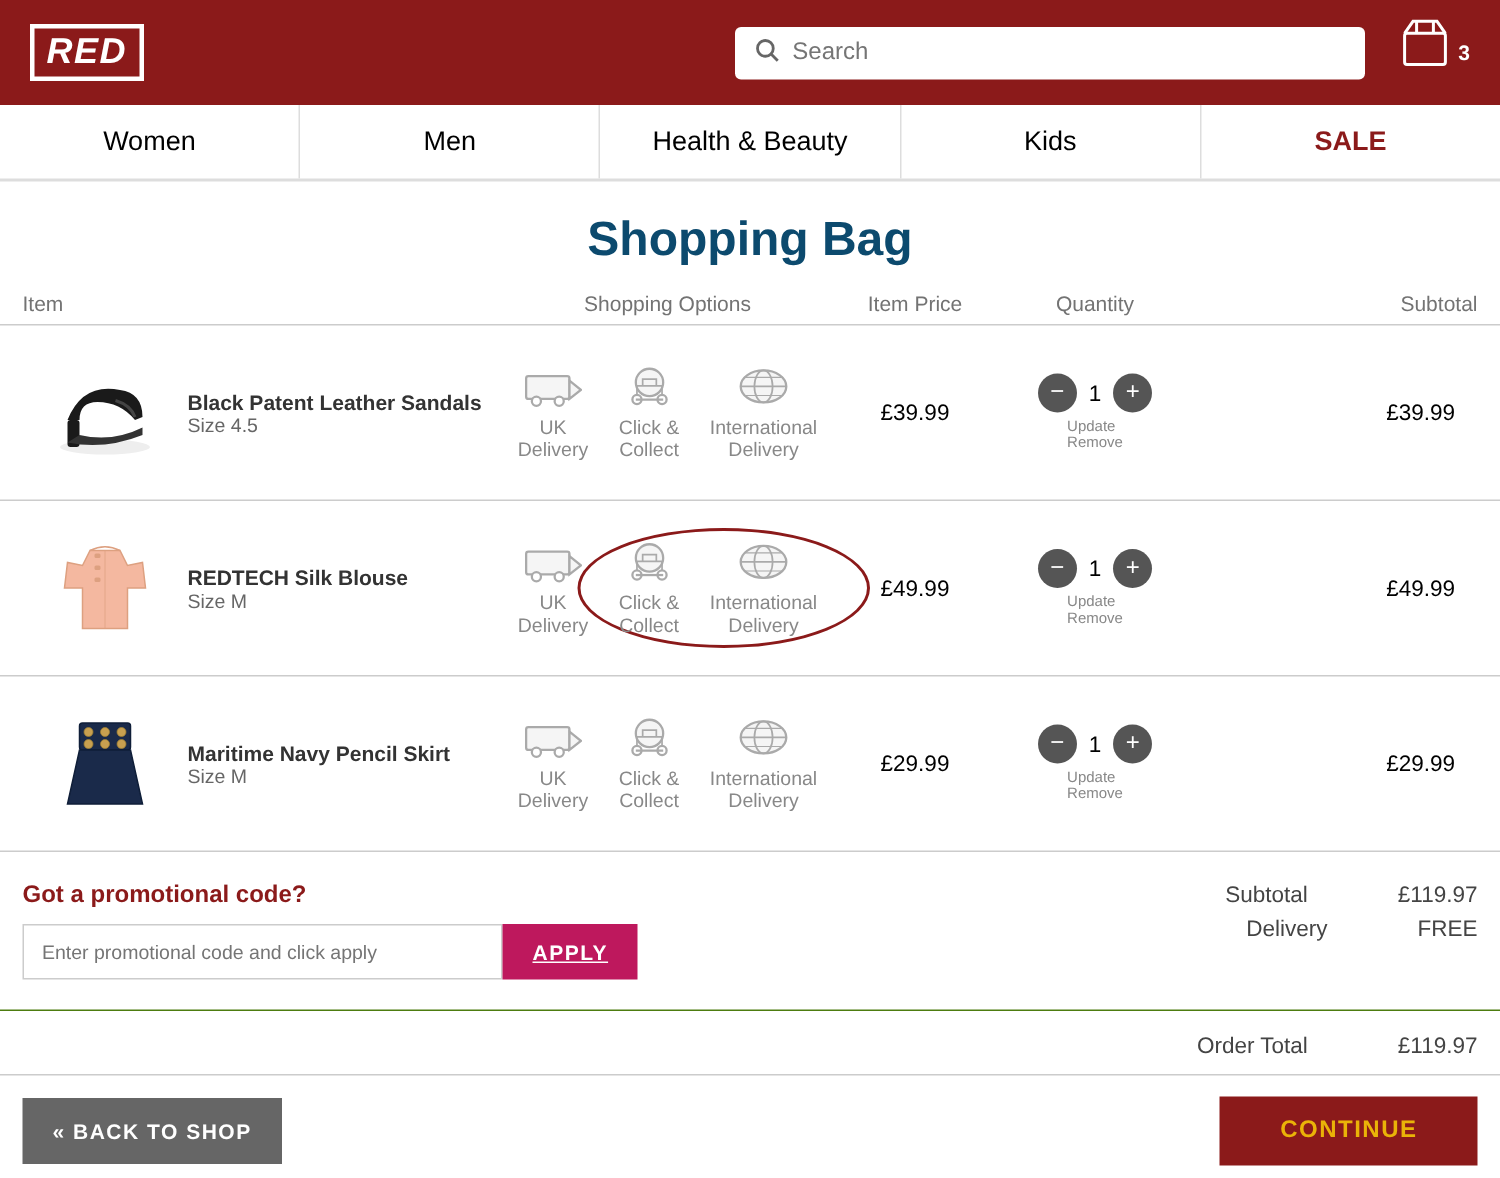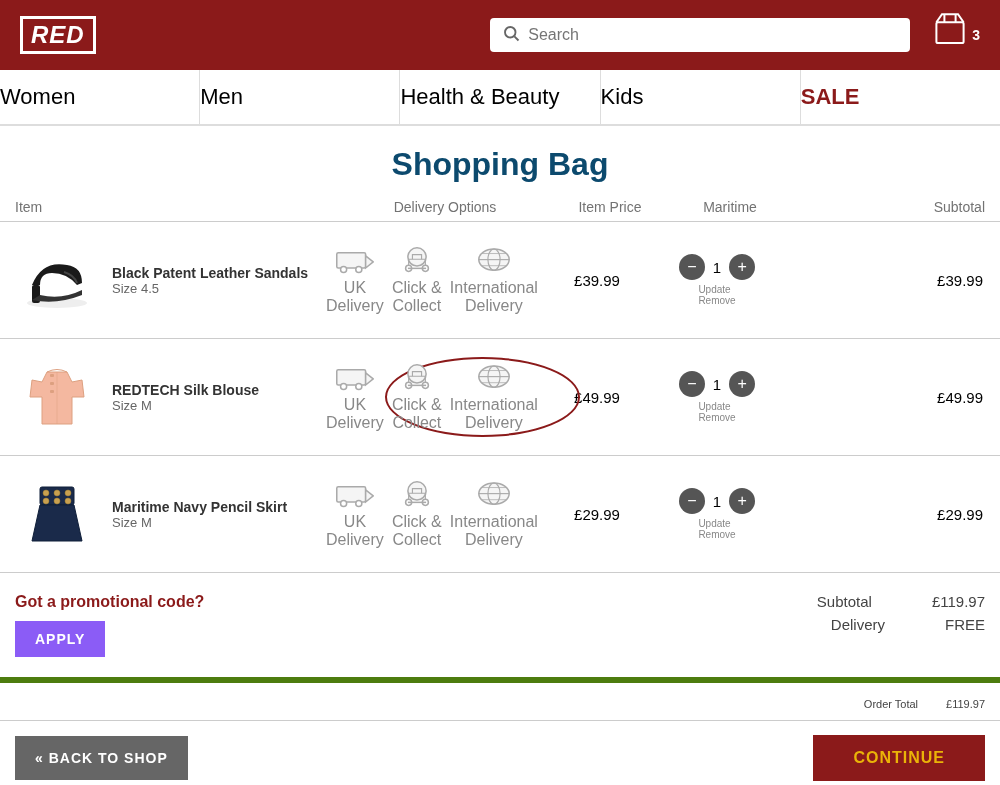--- a/index.html
+++ b/index.html
@@ -56,23 +56,23 @@
     }
 
     
     .nav {
       display: flex;
       border-bottom: 2px solid #ddd;
       background: white;
     }
     .nav-item {
       flex: 1;
-      text-align: left;
+      text-align: center;
       padding: 14px 0;
-      font-size: 22px;
+      font-size: 18px;
       font-weight: 500;
       cursor: pointer;
       border-right: 1px solid #ddd;
     }
     .nav-item:last-child { border-right: none; color: #8b1a1a; font-weight: 700; }
 
     
     .page-title {
       text-align: center;
       font-size: 32px;
@@ -89,21 +89,21 @@
     }
     .col-item { width: 320px; }
     .col-delivery { width: 220px; text-align: center; }
     .col-price { width: 110px; text-align: center; }
     .col-qty { width: 130px; text-align: center; }
     .col-subtotal { flex: 1; text-align: right; }
 
     .item-row {
       display: flex;
       align-items: center;
-      padding: 18px 17px;
+      padding: 18px 30px;
       border-bottom: 1px solid #ccc;
       position: relative;
     }
     .item-image {
       width: 80px;
       height: 80px;
       display: flex;
       align-items: center;
       justify-content: center;
       margin-right: 15px;
@@ -117,21 +117,21 @@
       width: 220px;
       display: flex;
       justify-content: space-around;
       align-items: flex-end;
       position: relative;
     }
     .delivery-option {
       display: flex;
       flex-direction: column;
       align-items: center;
-      font-size: 16px;
+      font-size: 13px;
       color: #888;
       text-align: center;
     }
     .delivery-option svg { margin-bottom: 4px; }
 
     .item-price { width: 110px; text-align: center; font-size: 15px; }
     .item-qty {
       width: 130px;
       display: flex;
       flex-direction: column;
@@ -167,21 +167,21 @@
       border: 2.5px solid #8b1a1a;
       border-radius: 50%;
       pointer-events: none;
     }
 
     
     .bottom-section {
       display: flex;
       padding: 20px 15px;
       gap: 20px;
-      border-bottom: 6px solid #4d7c0f;
+      border-bottom: 1px solid #4d7c0f;
     }
     .promo-section {
       flex: 1;
       max-width: 500px;
     }
     .promo-label {
       font-size: 16px;
       font-weight: 700;
       color: #8b1a1a;
       margin-bottom: 10px;
@@ -192,49 +192,50 @@
     }
     .promo-input {
       border: 1px solid #ccc;
       padding: 10px 12px;
       font-size: 13px;
       color: #aaa;
       width: 320px;
       outline: none;
     }
     .promo-apply-btn {
-      background: #8b5cf6;
+      background: #be185d;
       color: white;
       border: none;
       padding: 10px 20px;
       font-size: 14px;
       font-weight: 700;
       cursor: pointer;
       letter-spacing: 1px;
+      text-decoration: underline;
     }
     .totals-section {
       margin-left: auto;
       min-width: 280px;
       text-align: right;
     }
     .totals-row {
       display: flex;
       justify-content: flex-end;
       gap: 60px;
       font-size: 15px;
       margin-bottom: 6px;
       color: #444;
     }
 
     
     .order-total-row {
       display: flex;
       justify-content: flex-end;
-      gap: 28px;
-      font-size: 11px;
+      gap: 60px;
+      font-size: 15px;
       padding: 15px 15px 10px;
       border-bottom: 1px solid #ccc;
       color: #444;
     }
 
     
     .footer-buttons {
       display: flex;
       justify-content: space-between;
       padding: 14px 15px;
@@ -295,23 +296,23 @@
   <div class="nav-item">Men</div>
   <div class="nav-item">Health &amp; Beauty</div>
   <div class="nav-item">Kids</div>
   <div class="nav-item">SALE</div>
 </div>
 
 <div class="page-title">Shopping Bag</div>
 
 <div class="col-headers">
   <div class="col-item">Item</div>
-  <div class="col-delivery">Delivery Options</div>
+  <div class="col-delivery">Shopping Options</div>
   <div class="col-price">Item Price</div>
-  <div class="col-qty">Maritime</div>
+  <div class="col-qty">Quantity</div>
   <div class="col-subtotal">Subtotal</div>
 </div>
 
 <div class="item-row">
   <div class="item-image">
 
     <svg width="70" height="70" viewBox="0 0 70 70">
       <ellipse cx="35" cy="58" rx="30" ry="5" fill="#eee"></ellipse>
 
       <rect x="10" y="40" width="8" height="18" rx="2" fill="#1a1a1a"></rect>
@@ -497,20 +498,21 @@
     </div>
     <div class="update-remove">Update<br>Remove</div>
   </div>
   <div class="item-subtotal">£29.99</div>
 </div>
 
 <div class="bottom-section">
   <div class="promo-section">
     <div class="promo-label">Got a promotional code?</div>
     <div class="promo-input-row">
+      <input class="promo-input" type="text" placeholder="Enter promotional code and click apply" style="">
       <button class="promo-apply-btn">APPLY</button>
     </div>
   </div>
   <div class="totals-section">
     <div class="totals-row">
       <span>Subtotal</span>
       <span>£119.97</span>
     </div>
     <div class="totals-row">
       <span>Delivery</span>

